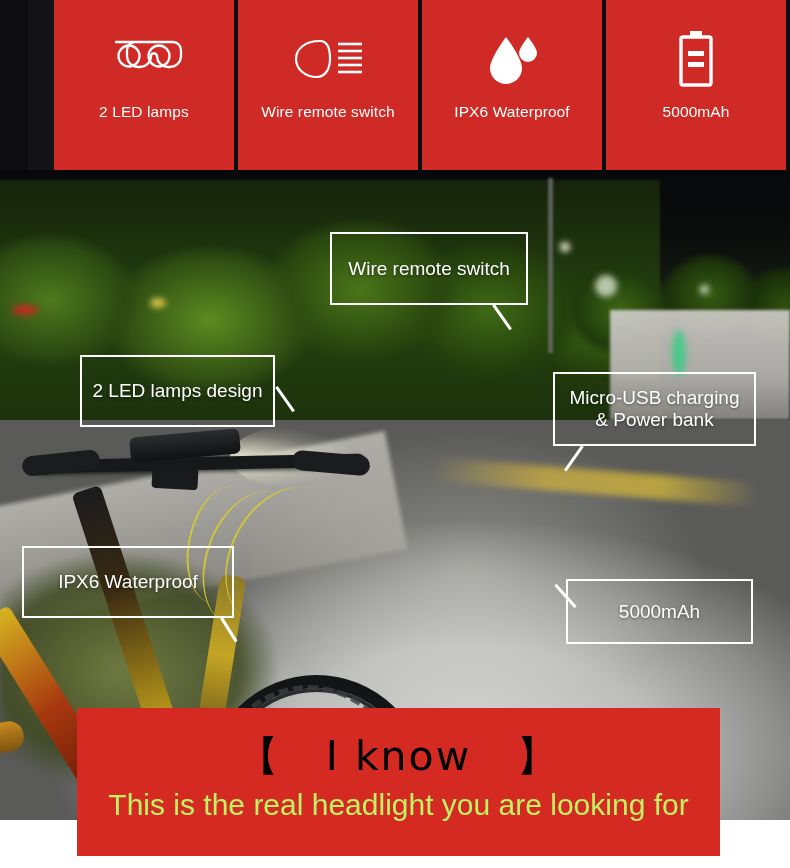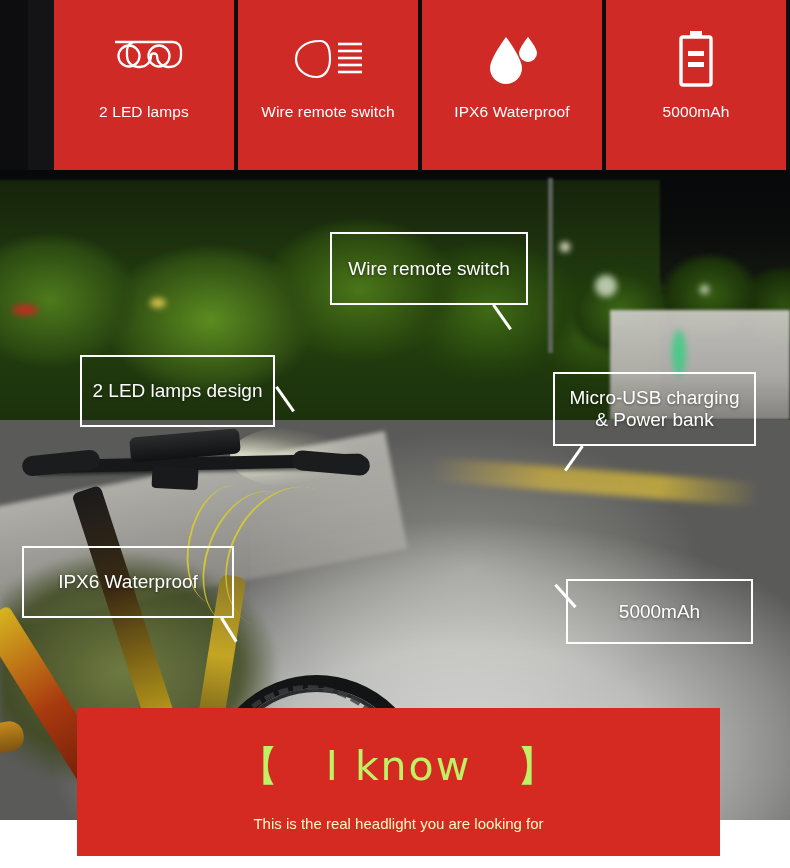--- a/index.html
+++ b/index.html
@@ -85,23 +85,23 @@
 
   
   .callout{position:absolute;border:2.5px solid #ffffff;display:flex;align-items:center;justify-content:center;
            color:#fff;text-align:center;line-height:1.14;box-sizing:border-box;}
   .callout span{display:block;text-shadow:0 1px 3px rgba(0,0,0,.45);}
   .tail{position:absolute;width:2.5px;background:#ffffff;}
 
   
   .banner{position:absolute;left:77px;top:708px;width:643px;height:148px;background:#d42a22;
           display:flex;flex-direction:column;align-items:center;justify-content:flex-start;}
-  .banner .hl{color:#bef264;font-size:41px;line-height:56px;margin-top:30px;letter-spacing:2px;
+  .banner .hl{color:#000000;font-size:41px;line-height:56px;margin-top:20px;letter-spacing:2px;
               font-family:"DejaVu Sans",sans-serif;white-space:pre;}
-  .banner .sub{color:#fef9c3;font-size:15px;line-height:30px;margin-top:15px;}
+  .banner .sub{color:#bef264;font-size:30px;line-height:30px;margin-top:6px;}
 </style>
 </head>
 <body>
 
 <div class="page">
 
   <div class="feature-strip">
     <div class="fs-pad"></div>
 
     <div class="fcard">

